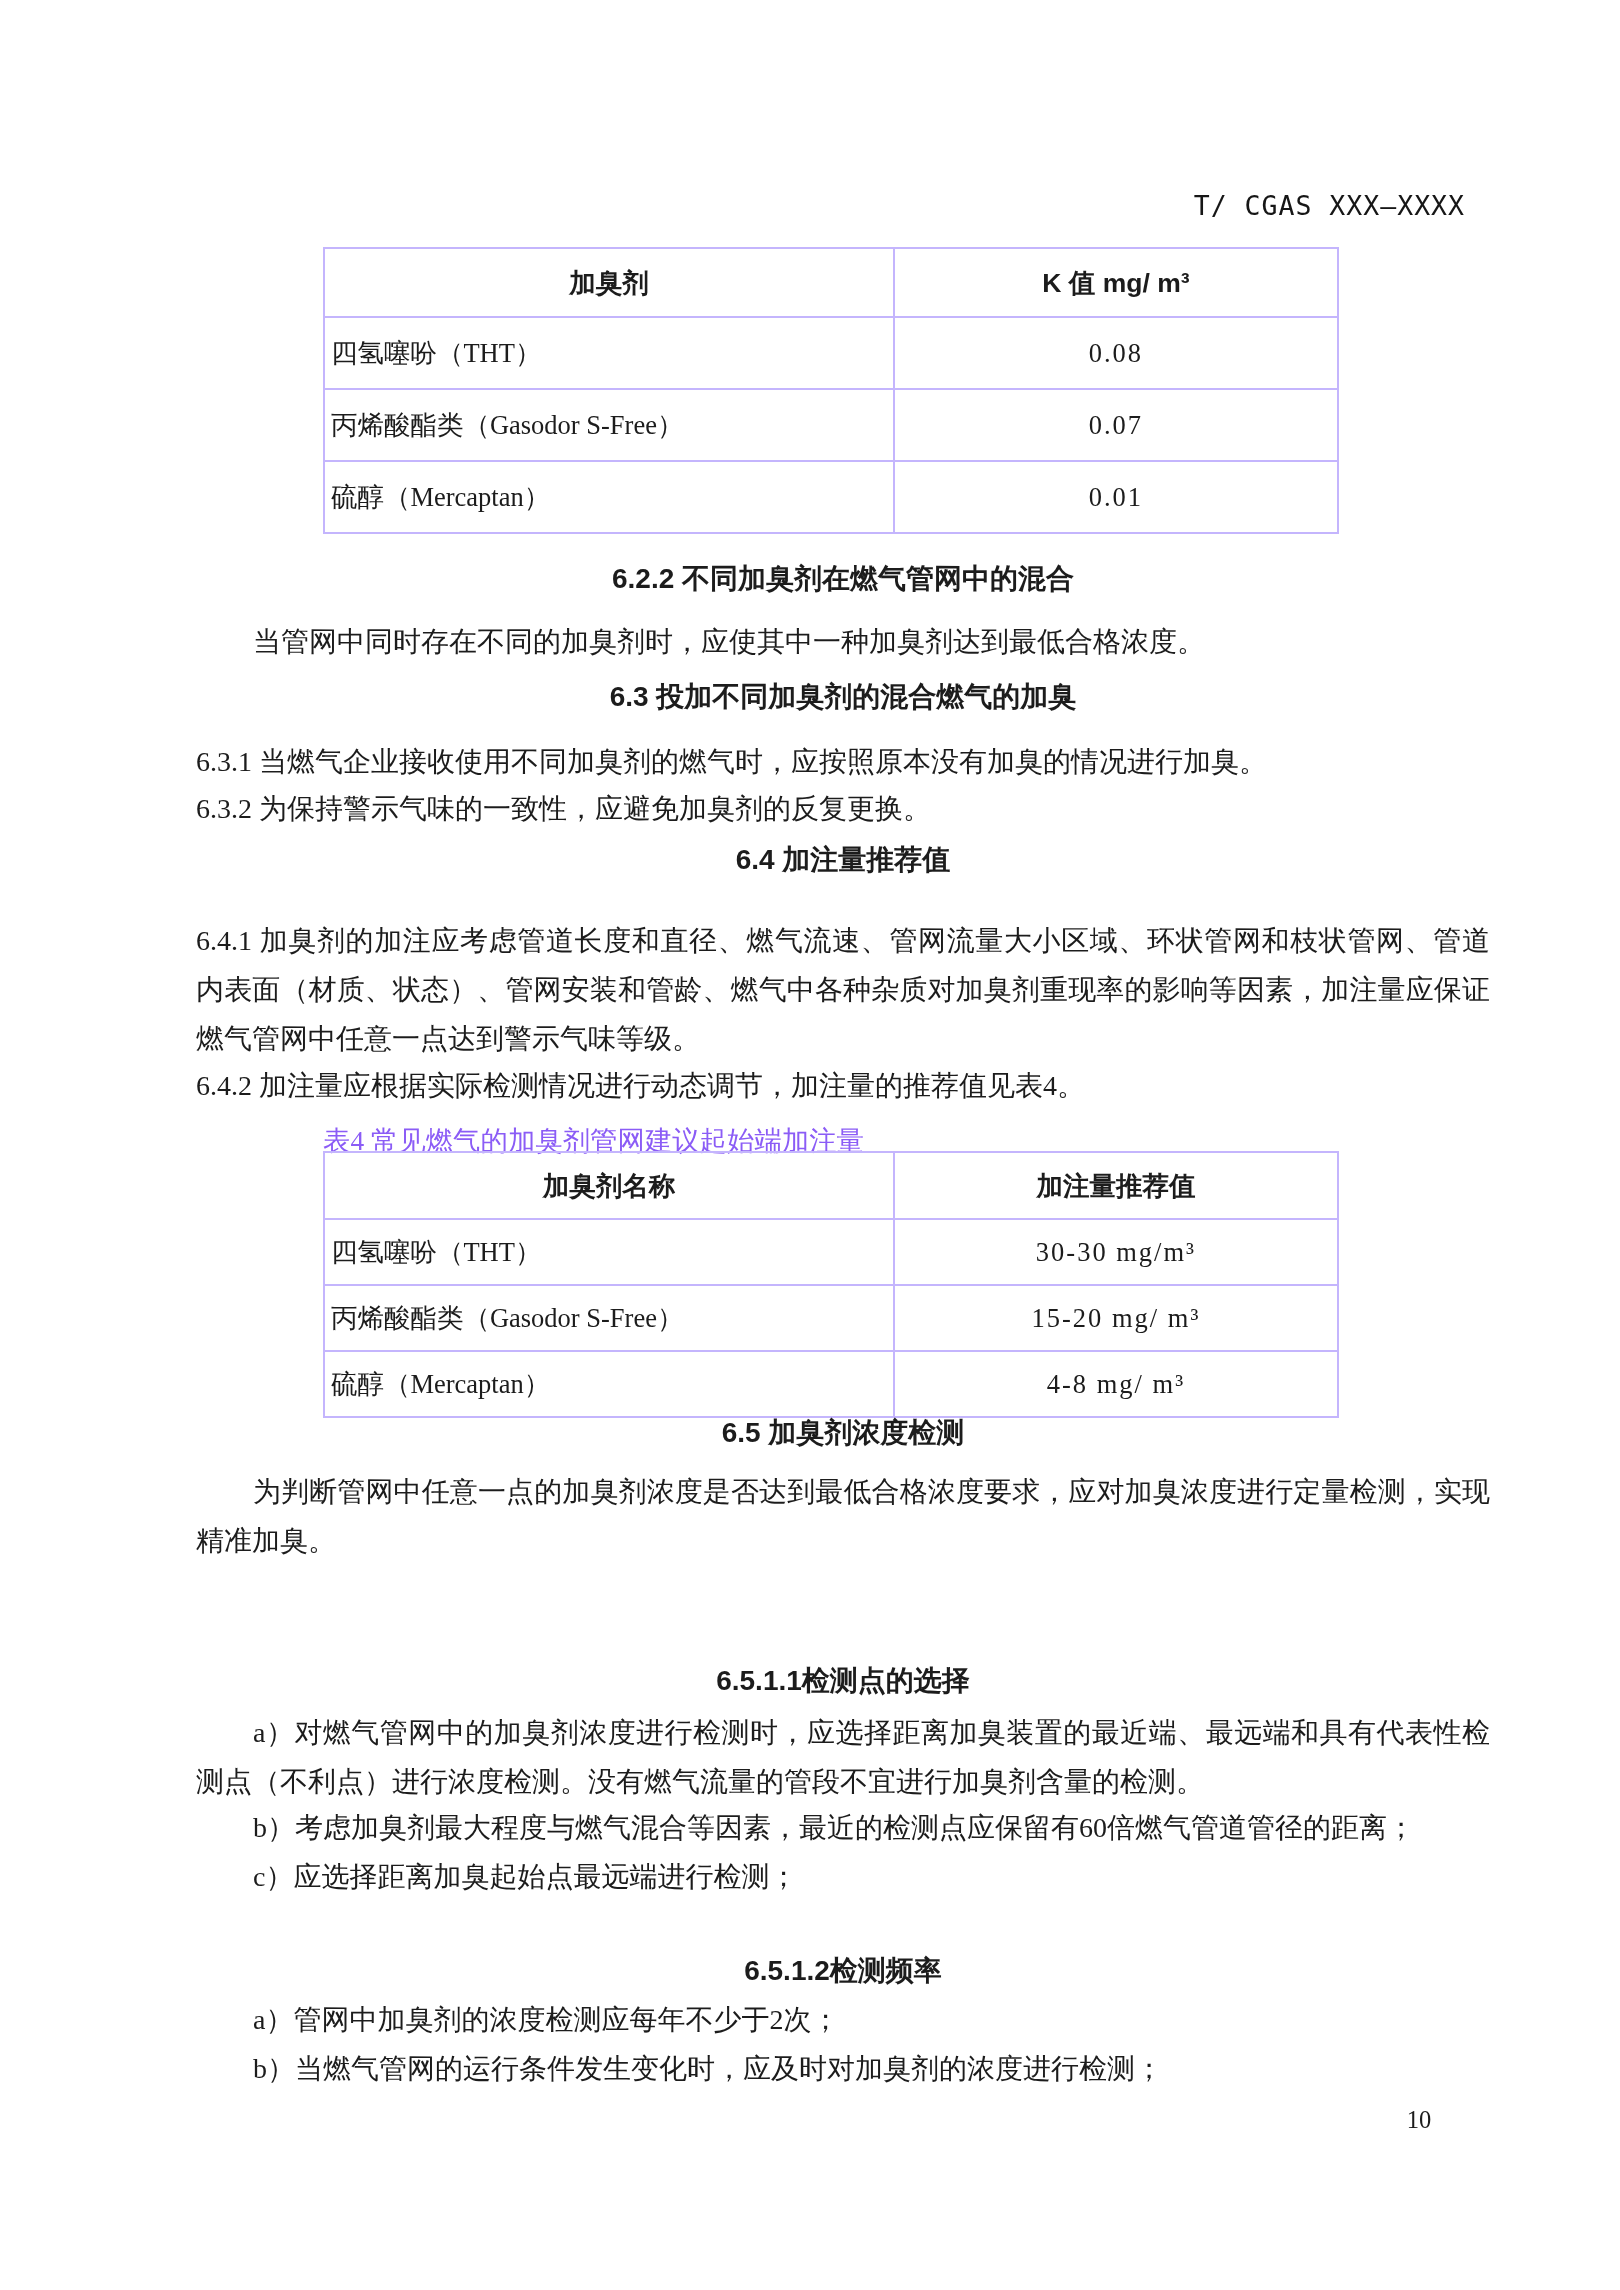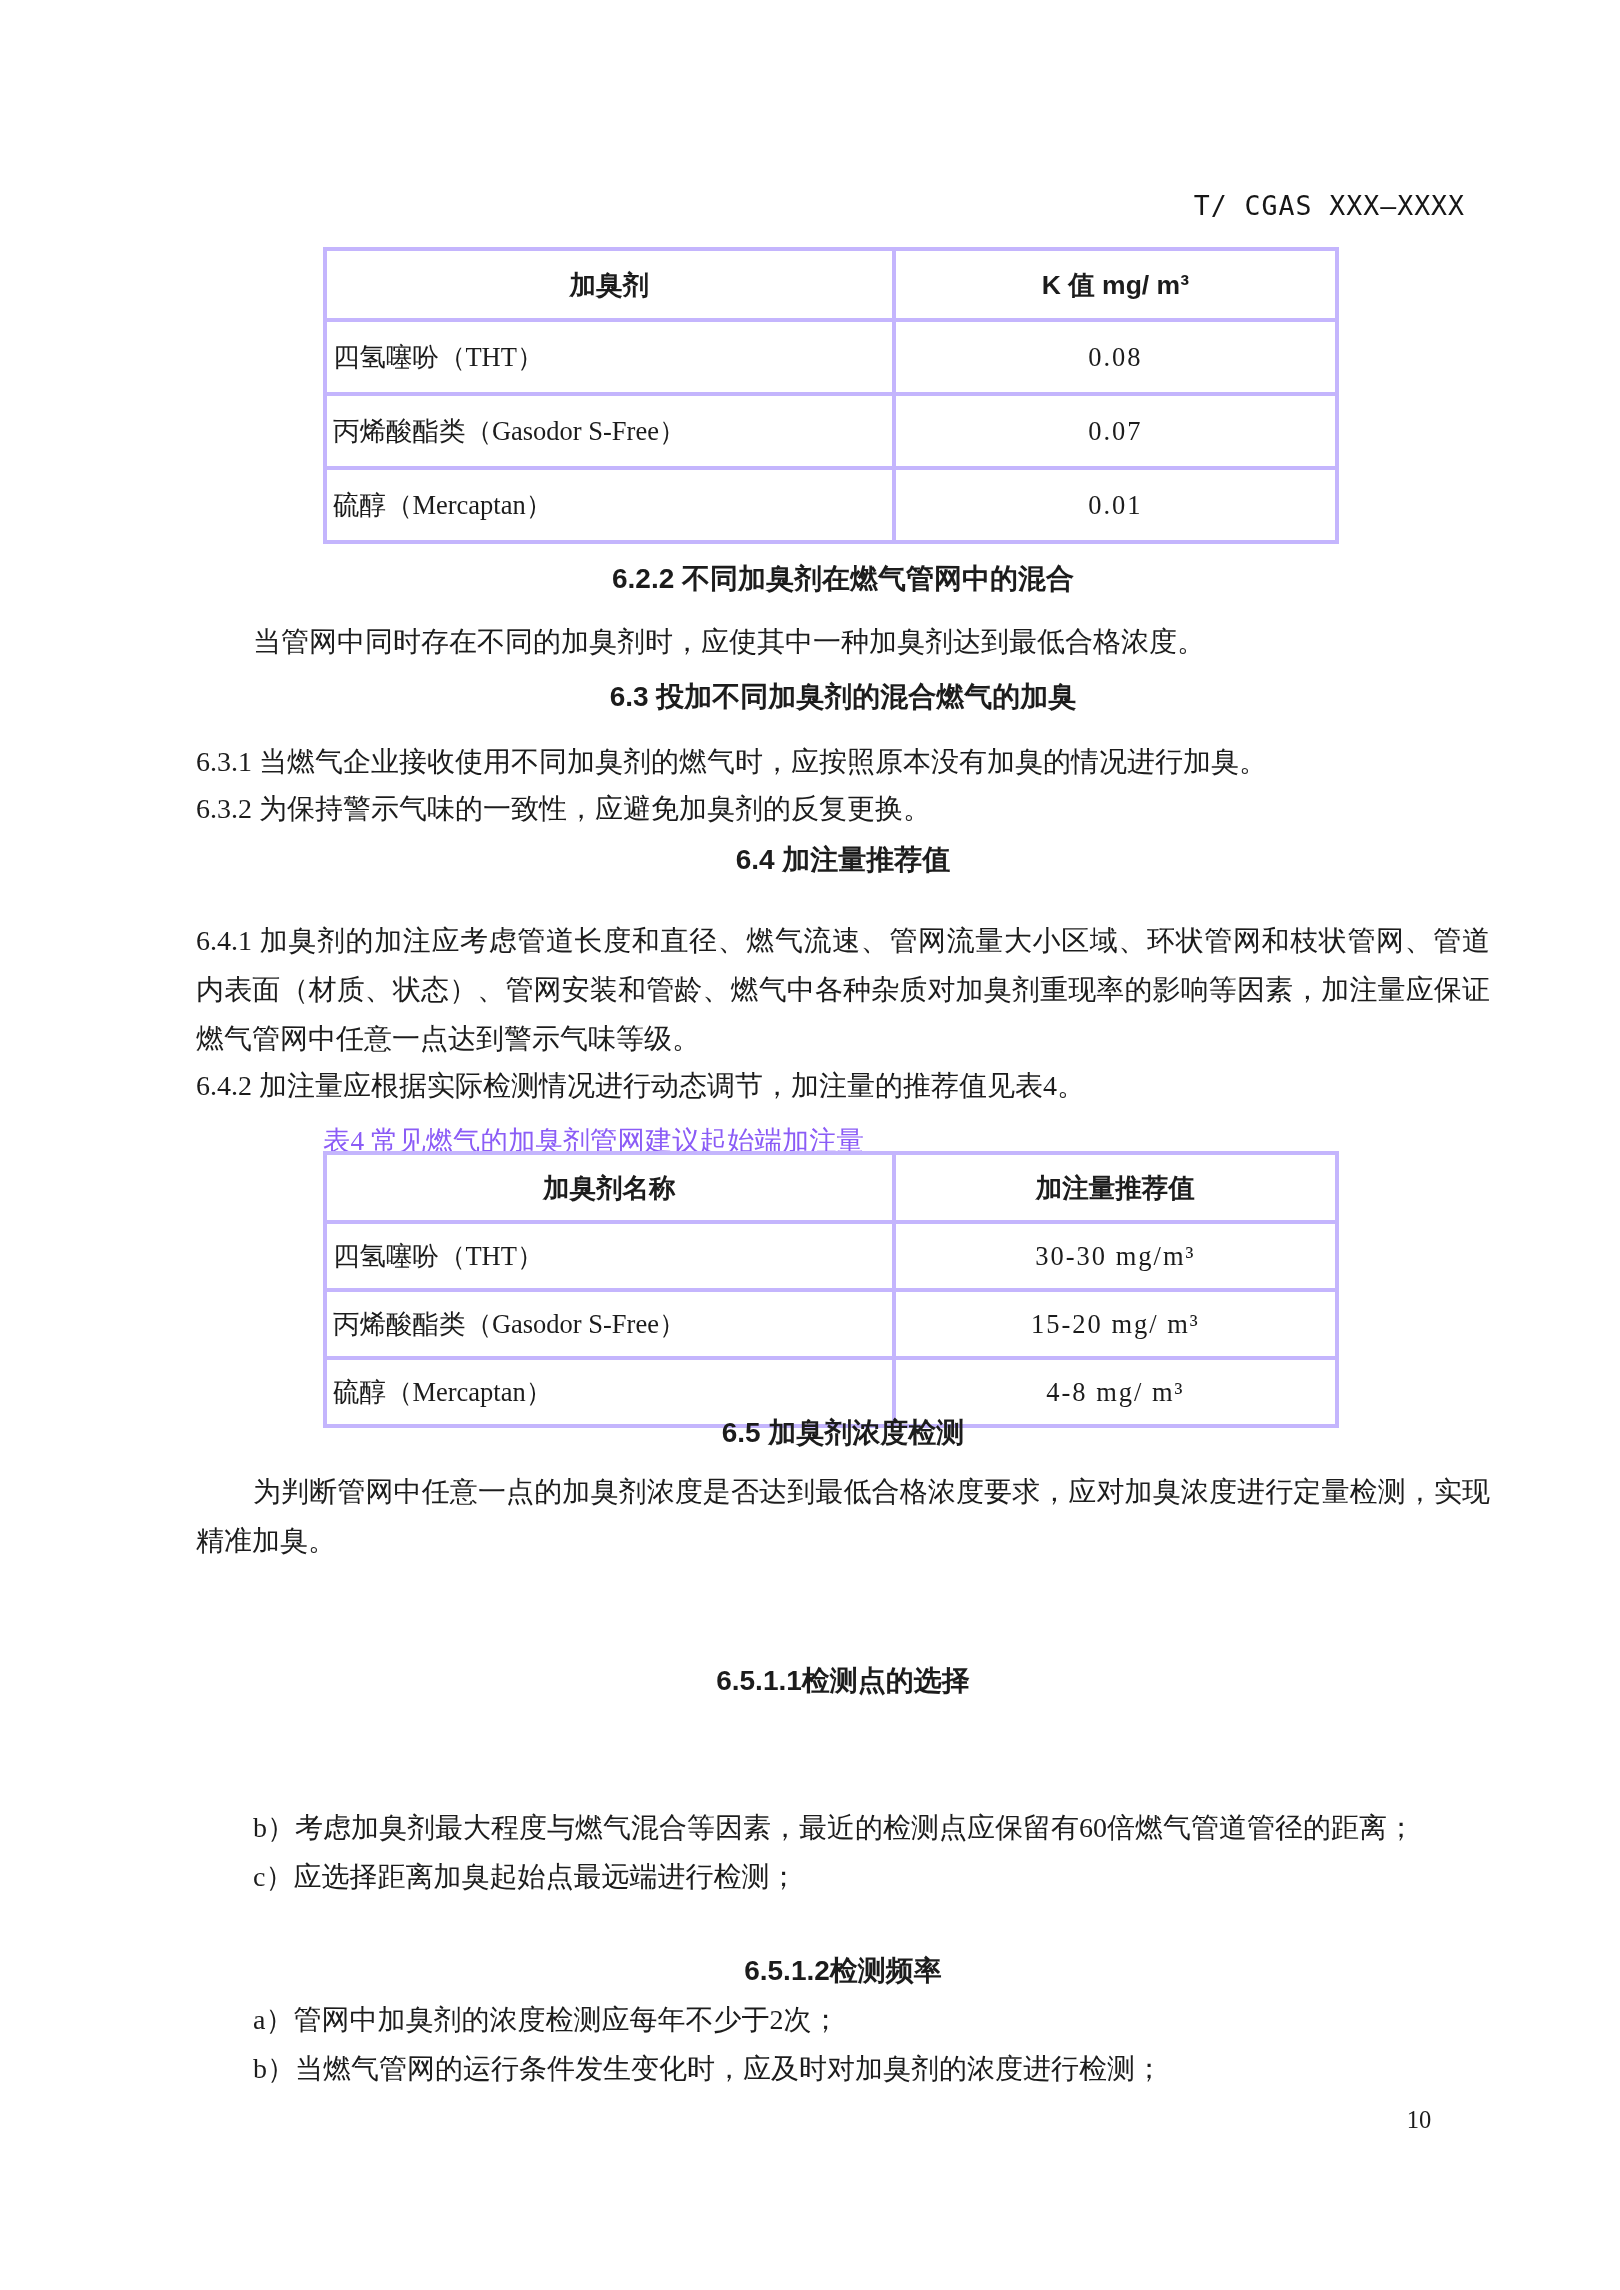--- a/index.html
+++ b/index.html
@@ -41,21 +41,21 @@
   .doc-table {
     position: absolute;
     left: 323px;
     width: 1016px;
     border-collapse: collapse;
     table-layout: fixed;
     font-size: 26.5px;
     color: #1c1c1c;
   }
   .doc-table th, .doc-table td {
-    border: 4px solid #c4b5fd;
+    border: 2px solid #c4b5fd;
     padding: 0 0 0 5.9px;
     overflow: hidden;
   }
   .doc-table th {
     font-family: "Liberation Sans", "DejaVu Sans", sans-serif;
     font-weight: bold;
     text-align: center;
     padding: 0;
   }
   .doc-table td.val {
@@ -163,20 +163,21 @@
         <td class="val">4-8 mg/ m³</td>
       </tr>
     </tbody>
   </table>
 
   <div class="block heading" style="top:1408px">6.5 加臭剂浓度检测</div>
   <p class="block indent" style="top:1467px;margin:0">为判断管网中任意一点的加臭剂浓度是否达到最低合格浓度要求，应对加臭浓度进行定量检测，实现精准加臭。</p>
 
 
   <div class="block heading" style="top:1656px">6.5.1.1检测点的选择</div>
+  <p class="block indent" style="top:1708px;margin:0">a）对燃气管网中的加臭剂浓度进行检测时，应选择距离加臭装置的最近端、最远端和具有代表性检测点（不利点）进行浓度检测。没有燃气流量的管段不宜进行加臭剂含量的检测。</p>
   <p class="block indent" style="top:1803px;margin:0">b）考虑加臭剂最大程度与燃气混合等因素，最近的检测点应保留有60倍燃气管道管径的距离；</p>
   <p class="block indent" style="top:1852px;margin:0">c）应选择距离加臭起始点最远端进行检测；</p>
 
   <div class="block heading" style="top:1946px">6.5.1.2检测频率</div>
   <p class="block indent" style="top:1995px;margin:0">a）管网中加臭剂的浓度检测应每年不少于2次；</p>
   <p class="block indent" style="top:2044px;margin:0">b）当燃气管网的运行条件发生变化时，应及时对加臭剂的浓度进行检测；</p>
 
   <div class="page-number">10</div>
 
 </div>

